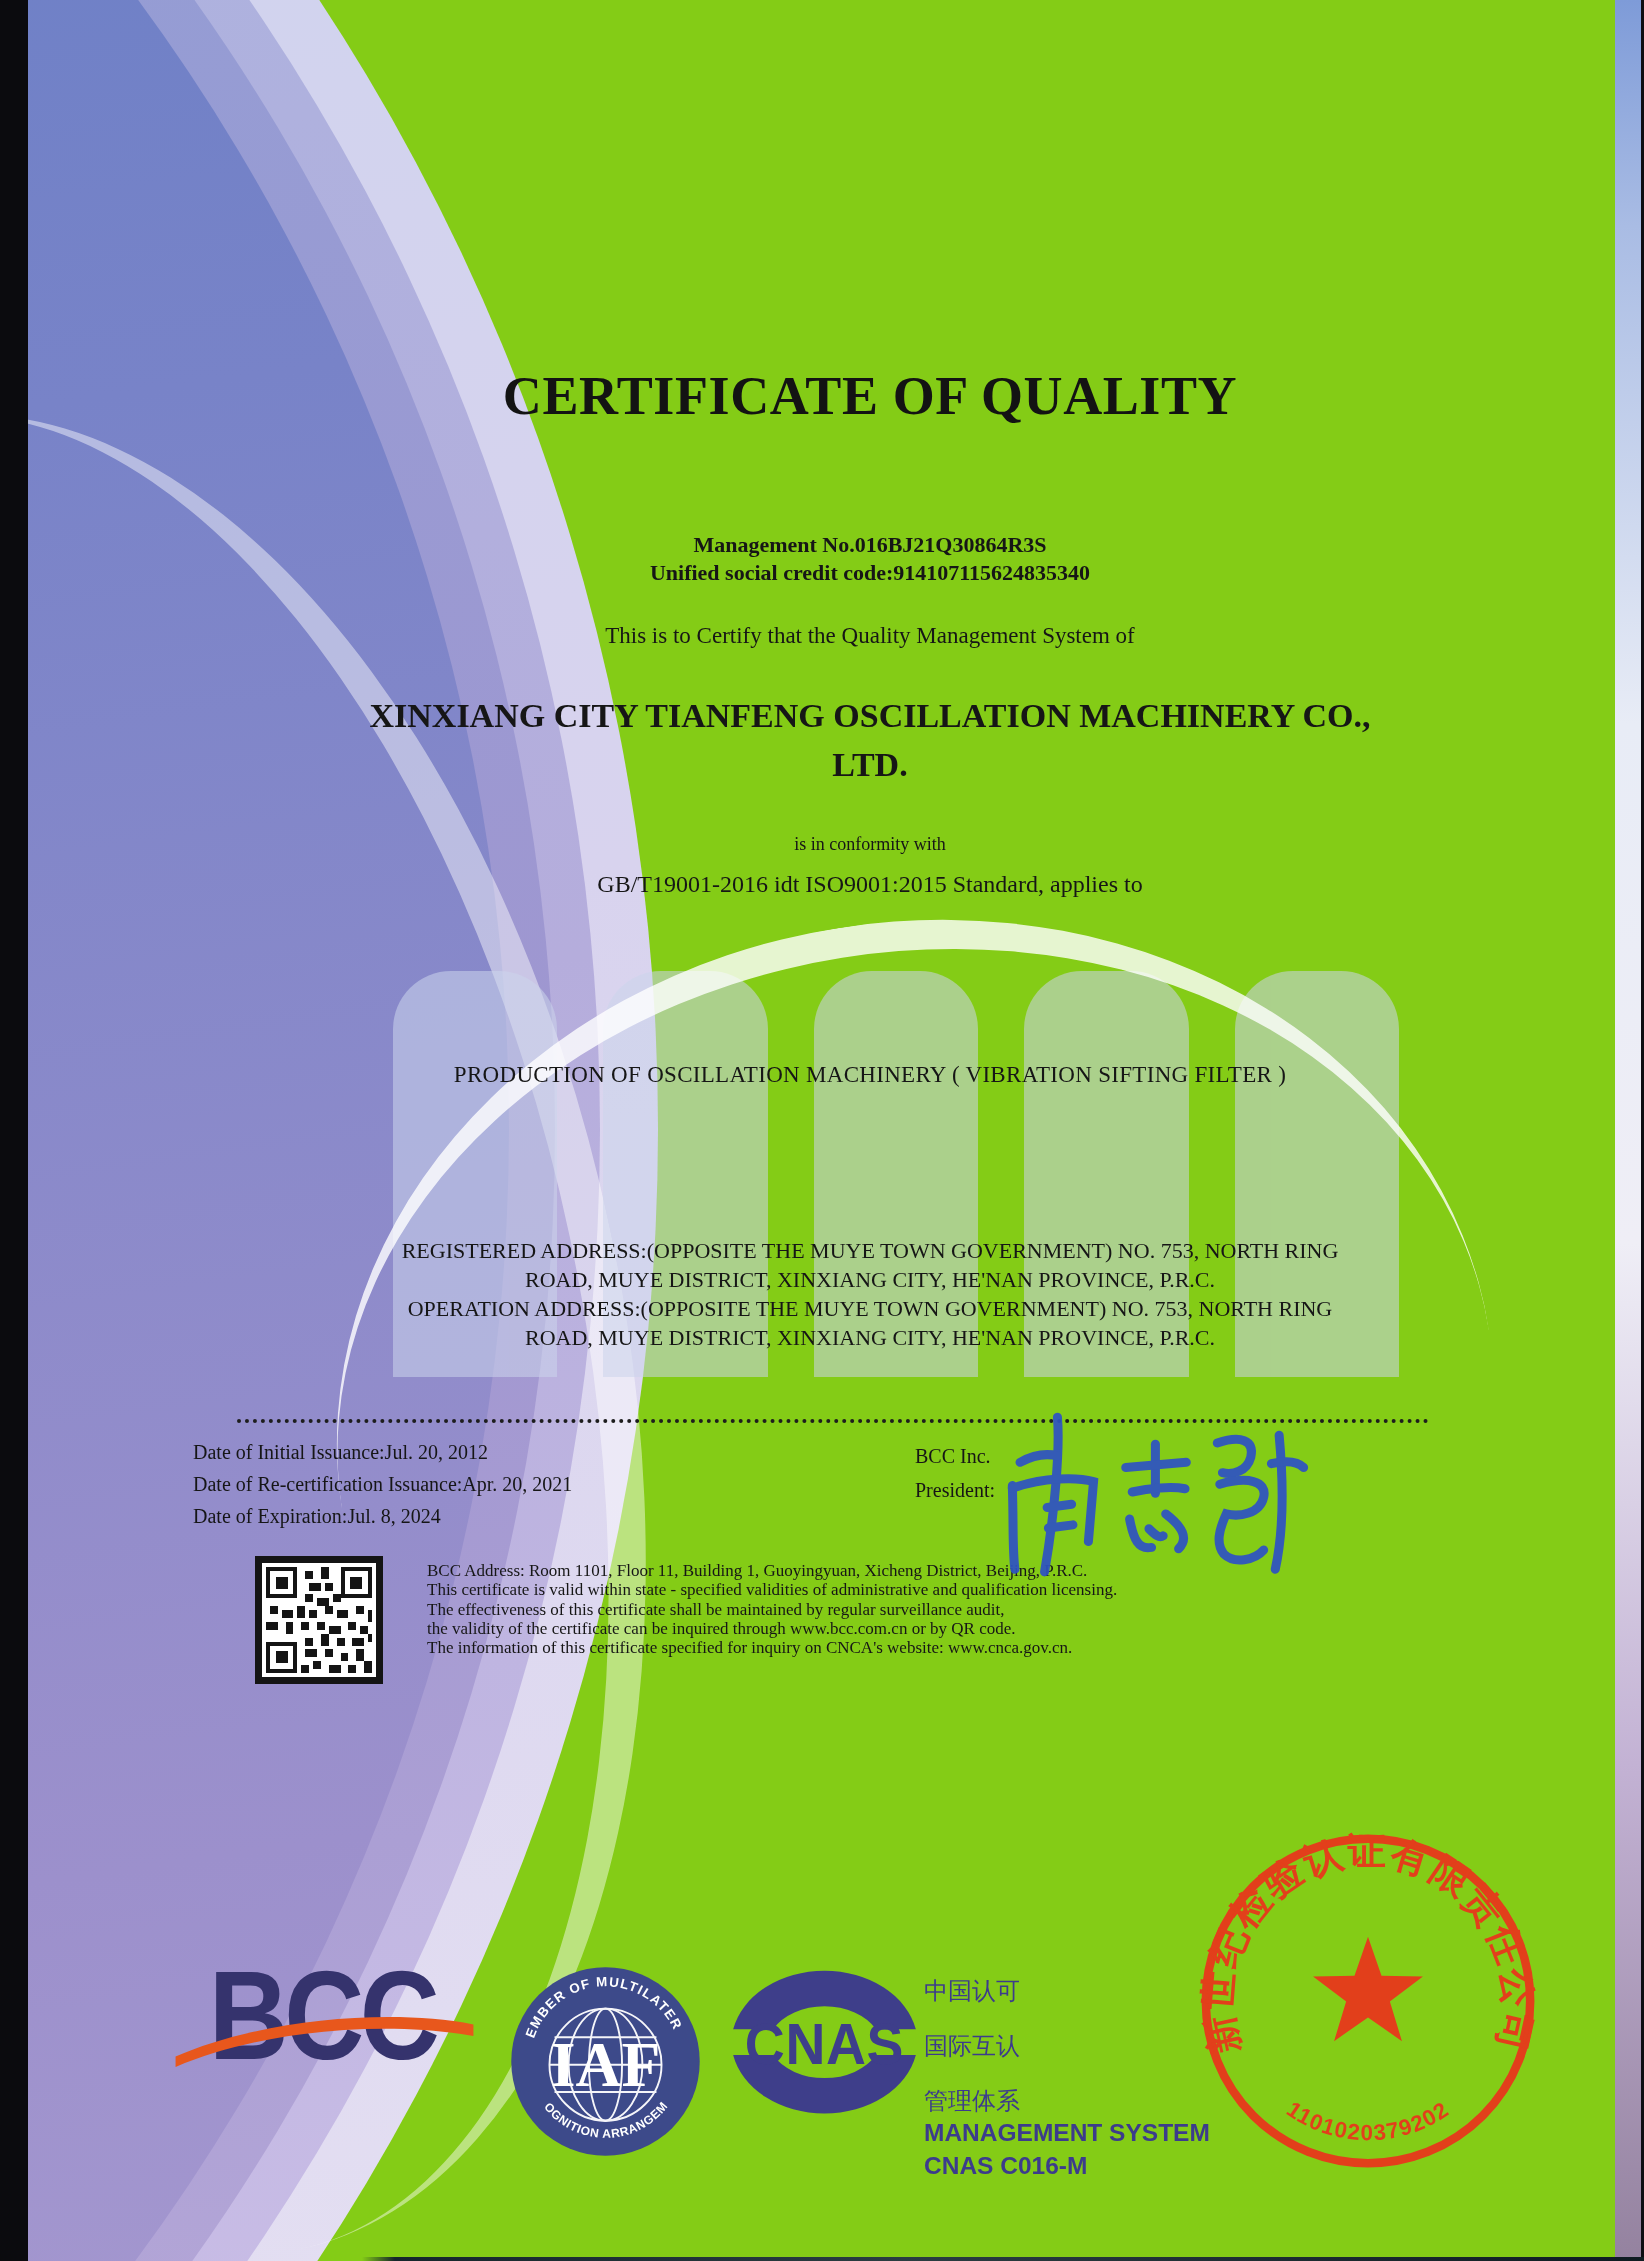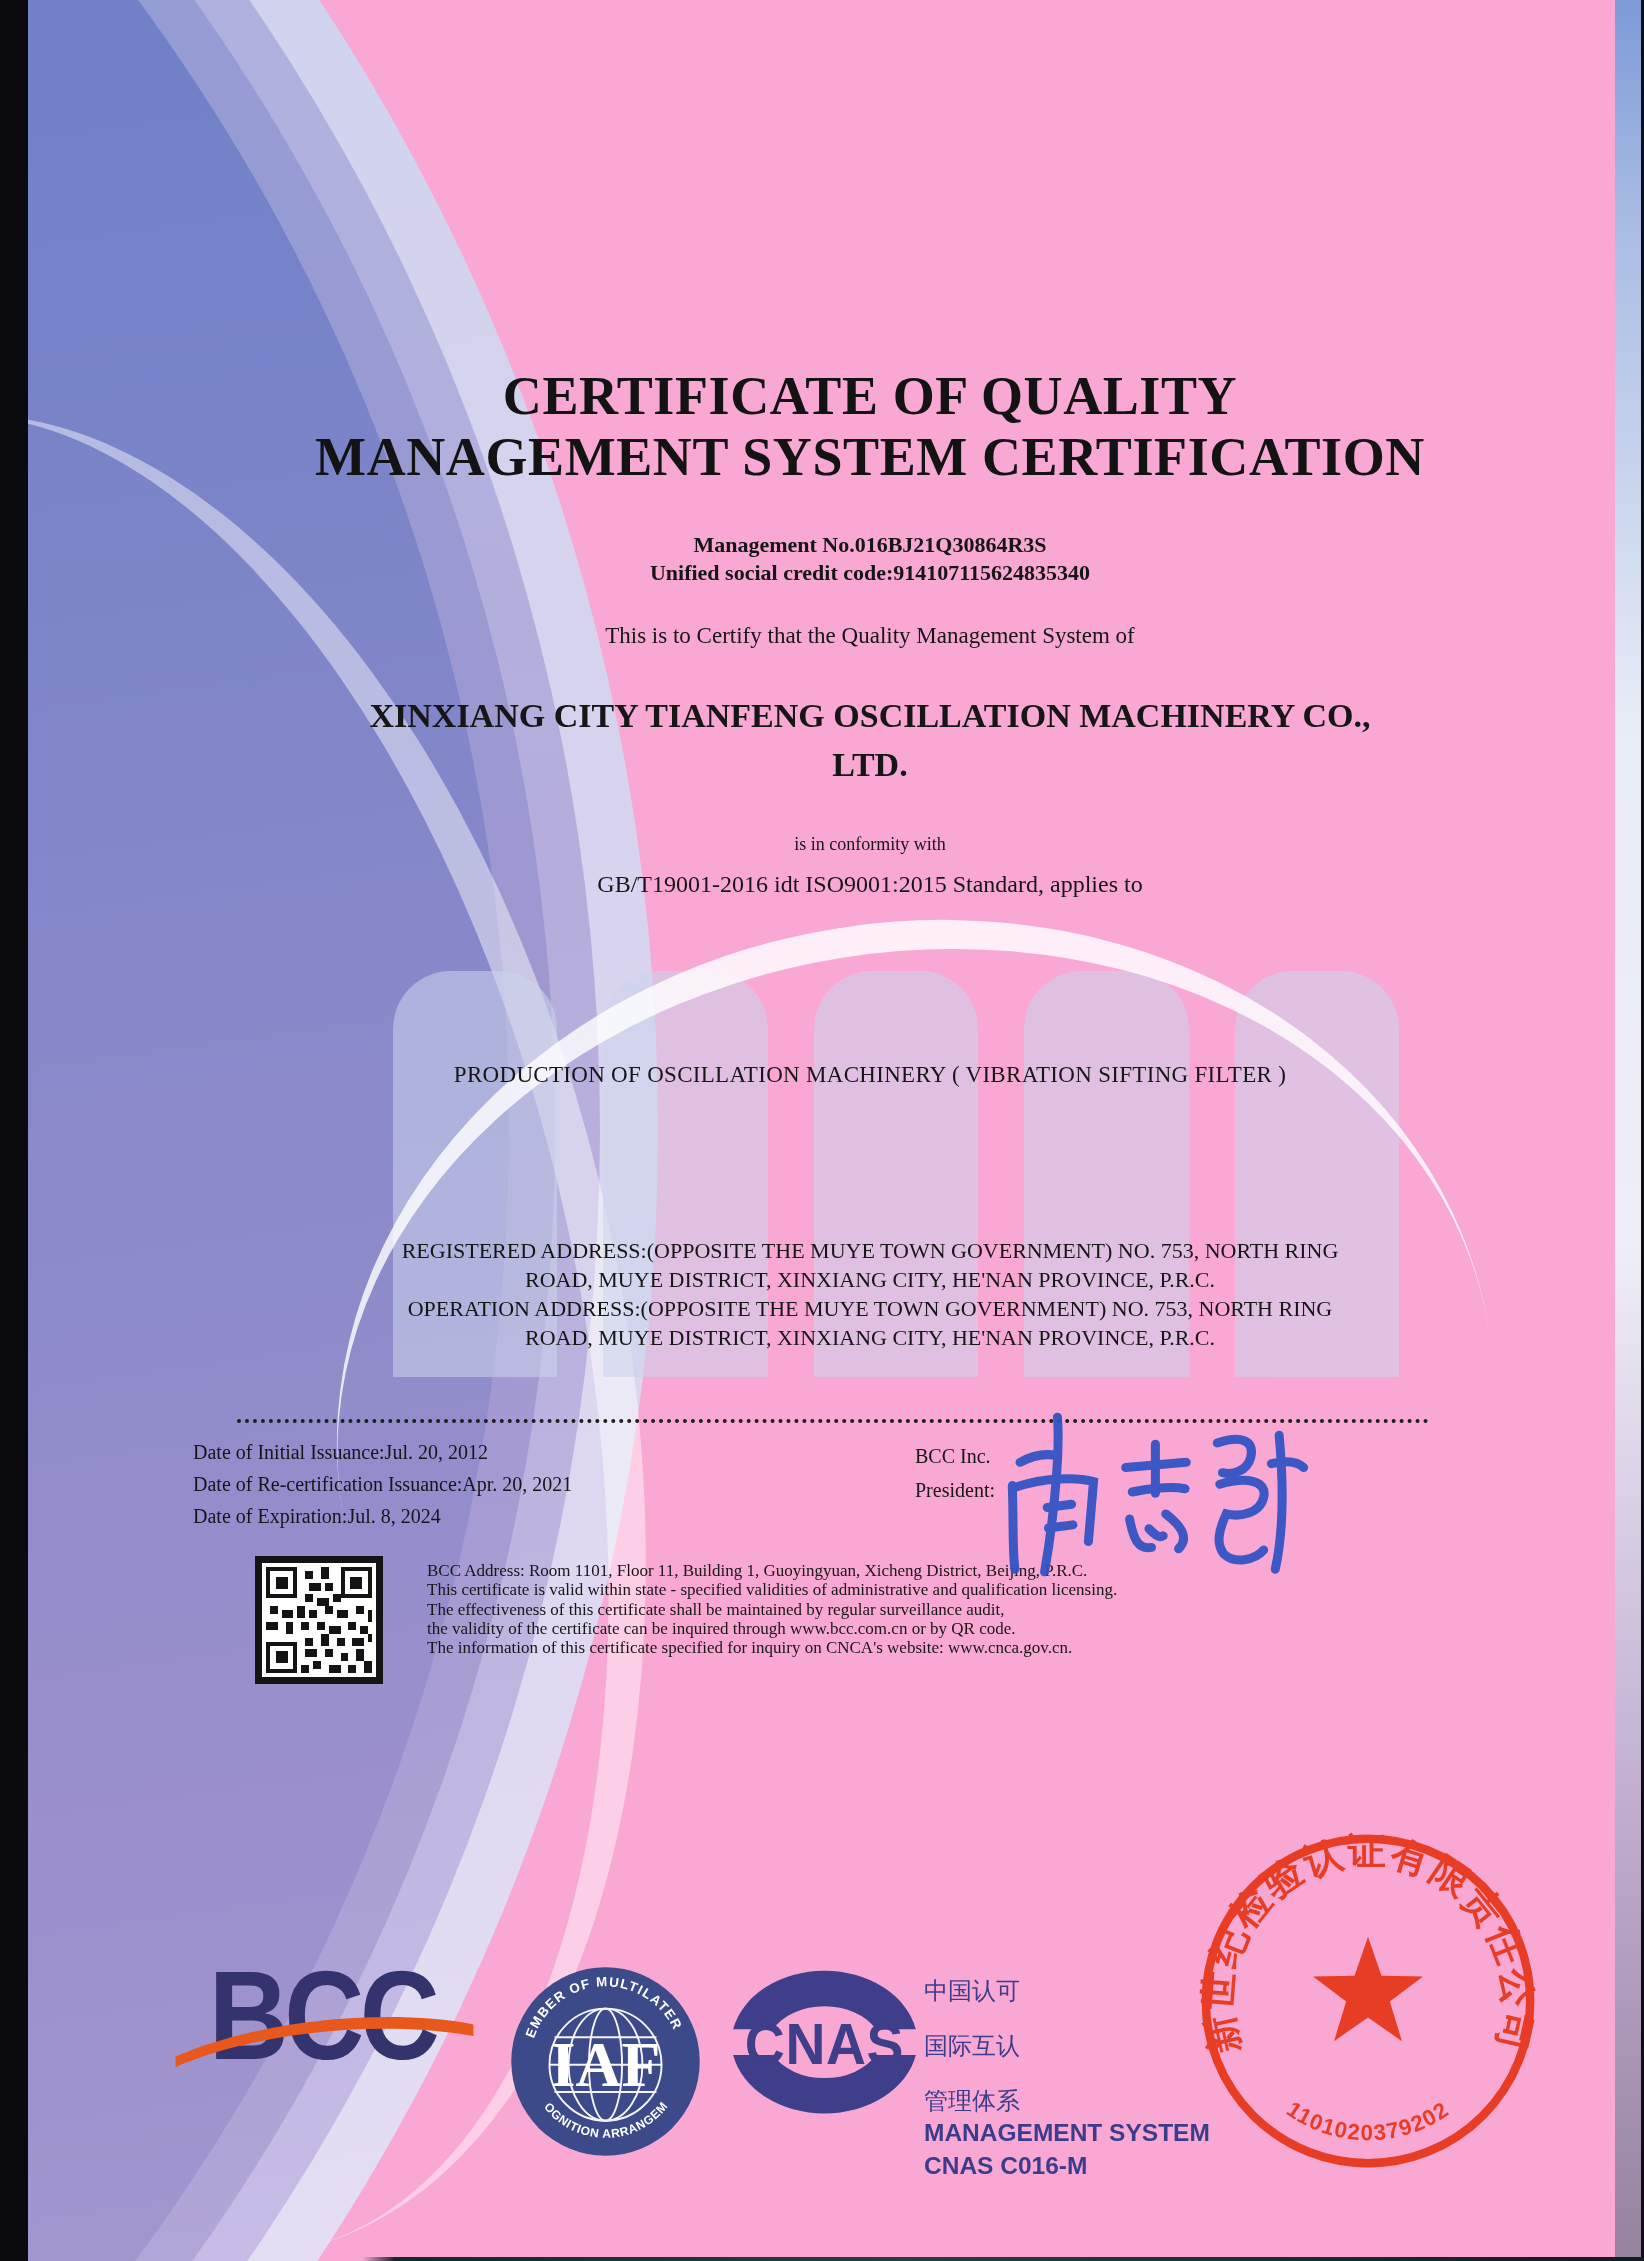--- a/index.html
+++ b/index.html
@@ -1,16 +1,16 @@
 <!DOCTYPE html>
 <html style="font-size:10.3px"><head>
 <meta charset="utf-8">
 <style>
   html,body{margin:0;padding:0;background:#555;}
-  #page{position:relative;width:1645px;height:2261px;background:#f9a8d4;overflow:hidden;
+  #page{position:relative;width:1645px;height:2261px;background:#84cc16;overflow:hidden;
         font-family:"Liberation Serif",serif;color:#161616;}
   
   .edge-left{position:absolute;left:0;top:0;width:28px;height:100%;background:#0b0b0e;z-index:6;}
   .edge-right-grad{position:absolute;right:3.2px;top:0;width:27px;height:100%;z-index:6;
       background:linear-gradient(180deg,#7e9bd8 0%,#a9bce4 10%,#e8ecf6 32%,#efeef6 55%,#c3b2d4 78%,#94829f 100%);}
   .edge-right-black{position:absolute;right:0;top:0;width:3.9px;height:100%;background:#0d0d12;z-index:7;}
   .edge-bottom{position:absolute;left:0;bottom:0;width:100%;height:4.5px;z-index:7;
       background:linear-gradient(90deg,rgba(0,0,0,0) 0%,rgba(0,0,0,0) 22%,#15262c 24%,#2a3d42 55%,#0f1c22 100%);}
   
   .band{position:absolute;border-radius:50%;z-index:0;}
@@ -75,21 +75,20 @@
     <div></div>
       <div></div>
       <div></div>
       <div></div>
       <div></div>
   </div>
   <div class="wm-arc"></div>
 
   <div class="t title">
     <div>CERTIFICATE OF QUALITY</div>
-    <div>MANAGEMENT SYSTEM CERTIFICATION</div>
   </div>
 
   <div class="t certno">
     <div>Management No.016BJ21Q30864R3S</div>
     <div>Unified social credit code:914107115624835340</div>
   </div>
 
   <div class="t certify">This is to Certify that the Quality Management System of</div>
 
   <div class="t company">

